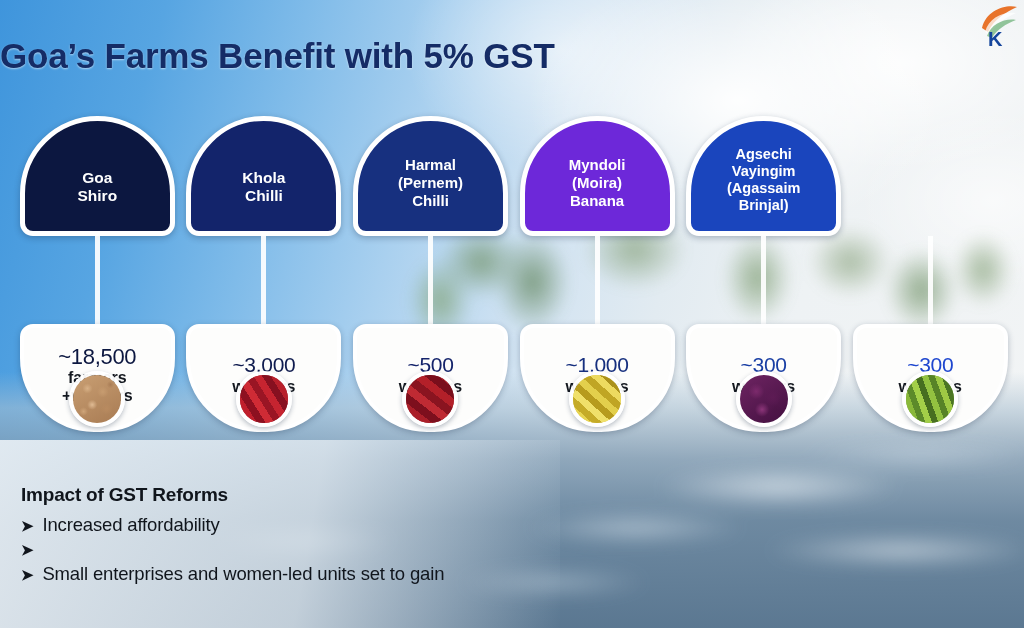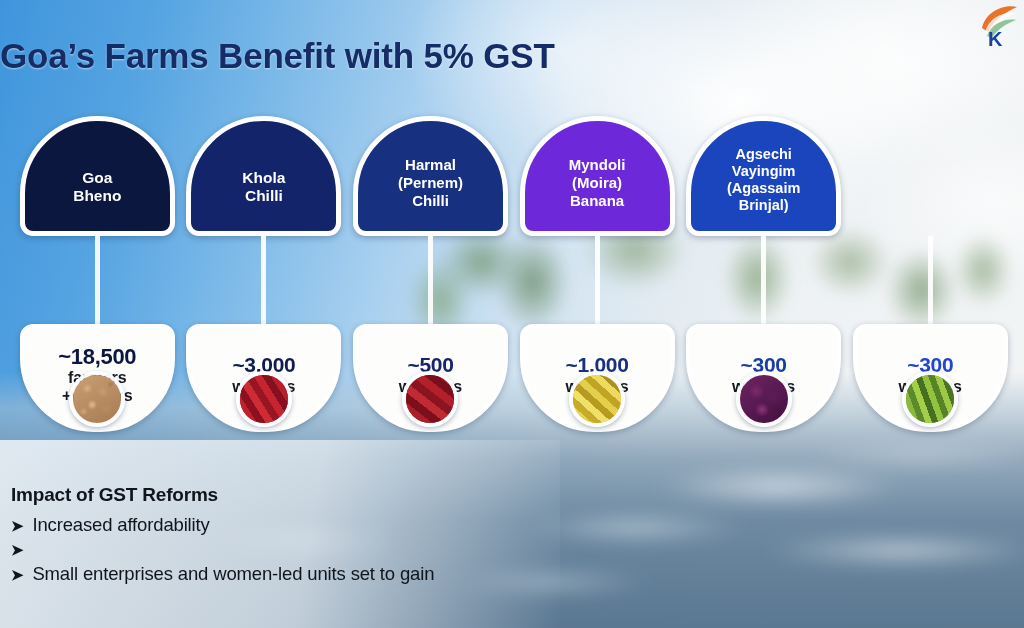--- a/index.html
+++ b/index.html
@@ -203,38 +203,38 @@
     box-shadow:0 2px 6px rgba(20,40,70,.28);
     display:flex;
     flex-direction:column;
     align-items:center;
     justify-content:center;
     z-index:2;
     padding-bottom:6px;
   }
   .val-num {
     font-size:21px;
-    font-weight:bold;
+    font-weight:normal;
     line-height:1.08;
     letter-spacing:-.3px;
   }
   .val-sub {
     color:#14181f;
     font-size:16.5px;
     font-weight:bold;
     line-height:1.12;
     text-align:center;
     white-space:pre-line;
   }
   .valcard.big .val-num { font-size:22px; }
   .valcard.big .val-sub { font-size:16px; }
 
   
   #footer {
-    position:absolute; left:11px; top:484px;
+    position:absolute; left:21px; top:484px;
     z-index:30;
     color:#10151c;
   }
   #footer-heading {
     font-size:19px;
     font-weight:bold;
     letter-spacing:-.2px;
     margin-bottom:8px;
   }
   .bullet {
@@ -275,21 +275,21 @@
   </div>
 
   <div id="title">Goa’s Farms Benefit with 5% GST</div>
 
   <div id="columns">
 
     <div class="col">
       <div class="connector"></div>
       <div class="arch" style="background:#0c1740">
         <div class="arch-label">Goa
-Bheno</div>
+Shiro</div>
       </div>
       <div class="valcard big">
         <div class="val-num" style="color:#0c1740">~18,500</div>
         <div class="val-sub">farmers
 +workers</div>
       </div>
       <div class="bubble">
         <div class="bubble-img p-cashew"></div>
       </div>
     </div>

